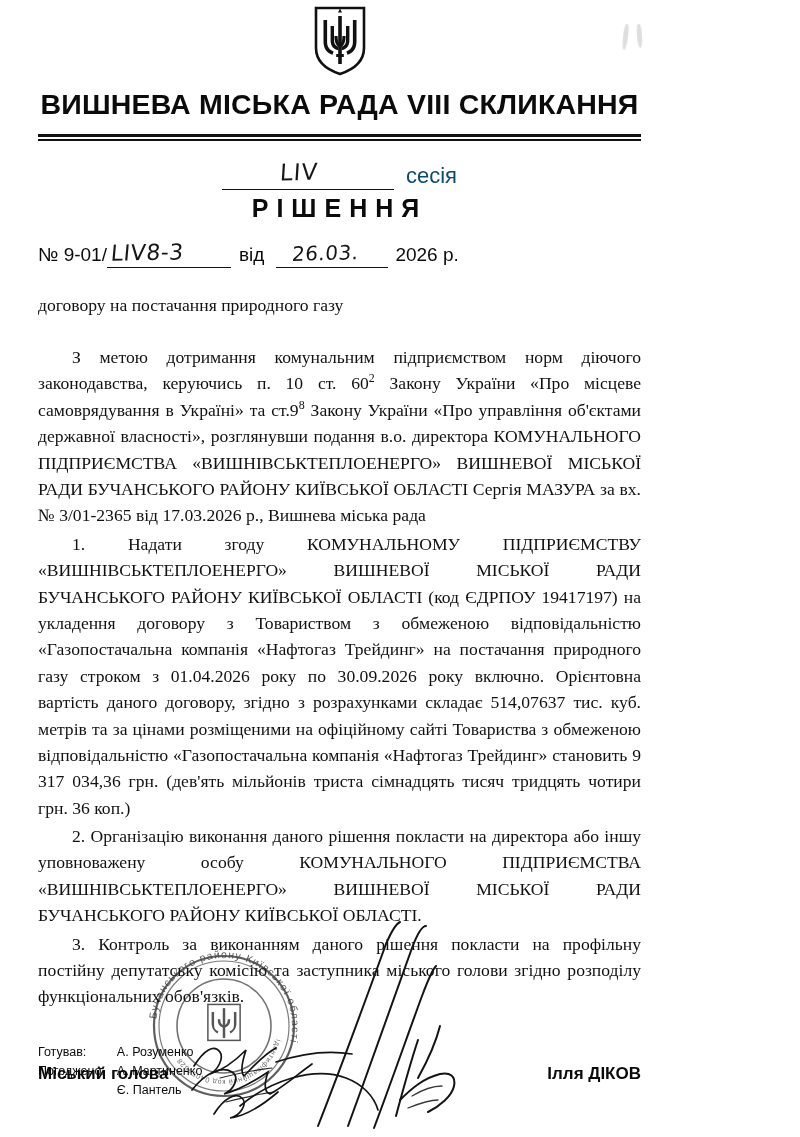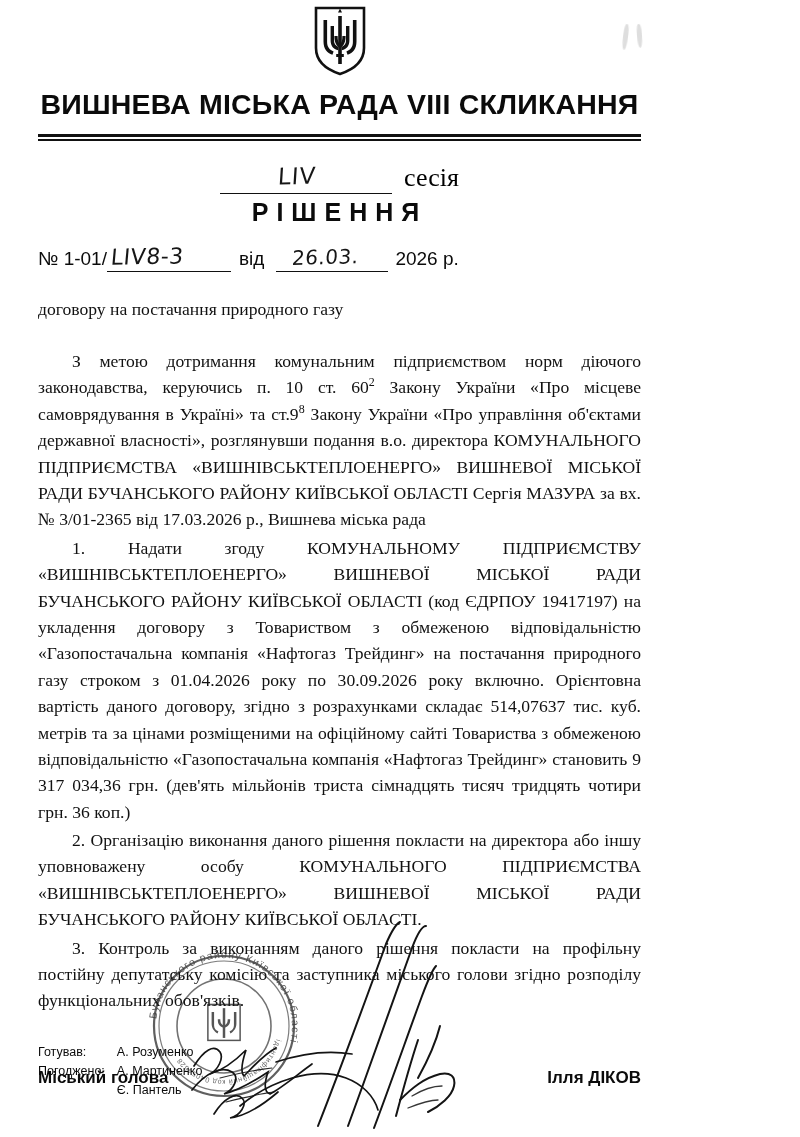--- a/index.html
+++ b/index.html
@@ -102,24 +102,24 @@
   }
   .session-hand {
     position: absolute;
     left: 58px;
     bottom: 4px;
     font-size: 23px;
     letter-spacing: 1px;
     transform: rotate(-1.5deg) skewX(-5deg);
   }
   .session-label {
-    font-family: Liberation Serif, serif;
-    font-size: 26px;
+    font-family: Liberation Sans, sans-serif;
+    font-size: 22px;
     padding-bottom: 1px;
-    color: #000000;
+    color: #0c4a6e;
   }
 
   
   .decision-heading {
     text-align: center;
     font-family: "Liberation Sans", "DejaVu Sans", sans-serif;
     font-weight: bold;
     font-size: 25px;
     letter-spacing: 8px;
     margin-top: 4px;
@@ -288,21 +288,21 @@
   <div class="session-row">
     <div class="blank-line session-blank">
       <span class="handwrite session-hand">LIV</span>
     </div>
     <div class="session-label">сесія</div>
   </div>
 
   <div class="decision-heading">РІШЕННЯ</div>
 
   <div class="numline">
-    <span class="prefix">№ 1-01/</span>
+    <span class="prefix">№ 9-01/</span>
     <span class="blank-line bl-num">
       <span class="handwrite hand-num">LIV8-3</span>
     </span>
     <span class="vid">від</span>
     <span class="blank-line bl-date">
       <span class="handwrite hand-date">26.03.</span>
     </span>
     <span class="year">2026 р.</span>
   </div>
 

